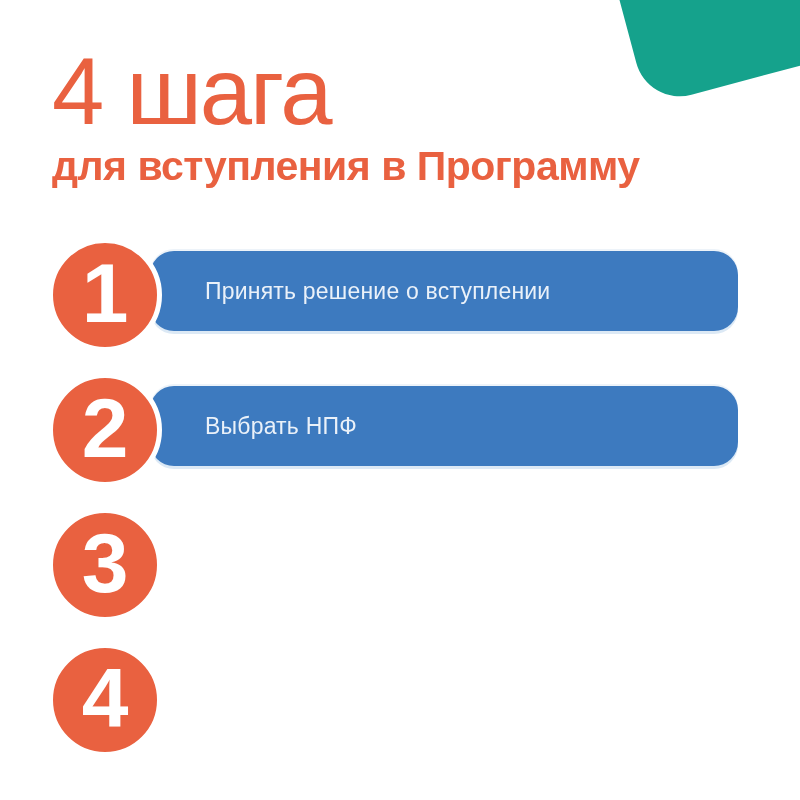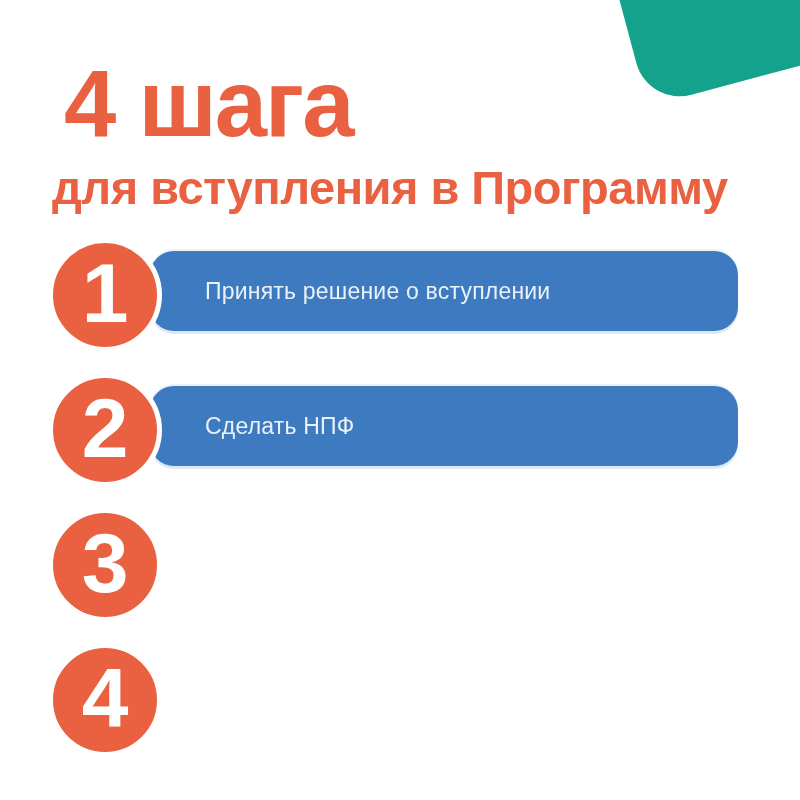--- a/index.html
+++ b/index.html
@@ -24,25 +24,25 @@
     left:560px;top:-222px;width:420px;height:340px;
     background:var(--teal);
     border-radius:45px;
     transform:rotate(-15deg);
     transform-origin:top left;
   }
 
   
   .header{position:absolute;left:52px;top:45px;}
   .title{
-    margin:12px;font-size:94px;line-height:94px;font-weight:bold;
+    margin:0;font-size:94px;line-height:94px;font-weight:normal;
     letter-spacing:-2px;color:var(--orange);
   }
   .subtitle{
-    margin:2px 0 0 0;font-size:47px;line-height:50px;font-weight:bold;
+    margin:2px 0 0 0;font-size:41px;line-height:50px;font-weight:bold;
     letter-spacing:-0.5px;color:var(--orange);
   }
 
   
   .step{position:absolute;left:0;width:800px;height:114px;}
   .step-1{top:238px;}
   .step-2{top:373px;}
   .step-3{top:508px;}
   .step-4{top:643px;}
 
@@ -85,21 +85,21 @@
     <div class="bar">
       <span class="bar-label">Принять решение о вступлении</span>
     </div>
     <div class="badge">
       <span class="badge-number">1</span>
     </div>
   </div>
 
   <div class="step step-2">
     <div class="bar">
-      <span class="bar-label">Сделать НПФ</span>
+      <span class="bar-label">Выбрать НПФ</span>
     </div>
     <div class="badge">
       <span class="badge-number">2</span>
     </div>
   </div>
 
   <div class="step step-3">
     <div class="badge">
       <span class="badge-number">3</span>
     </div>

